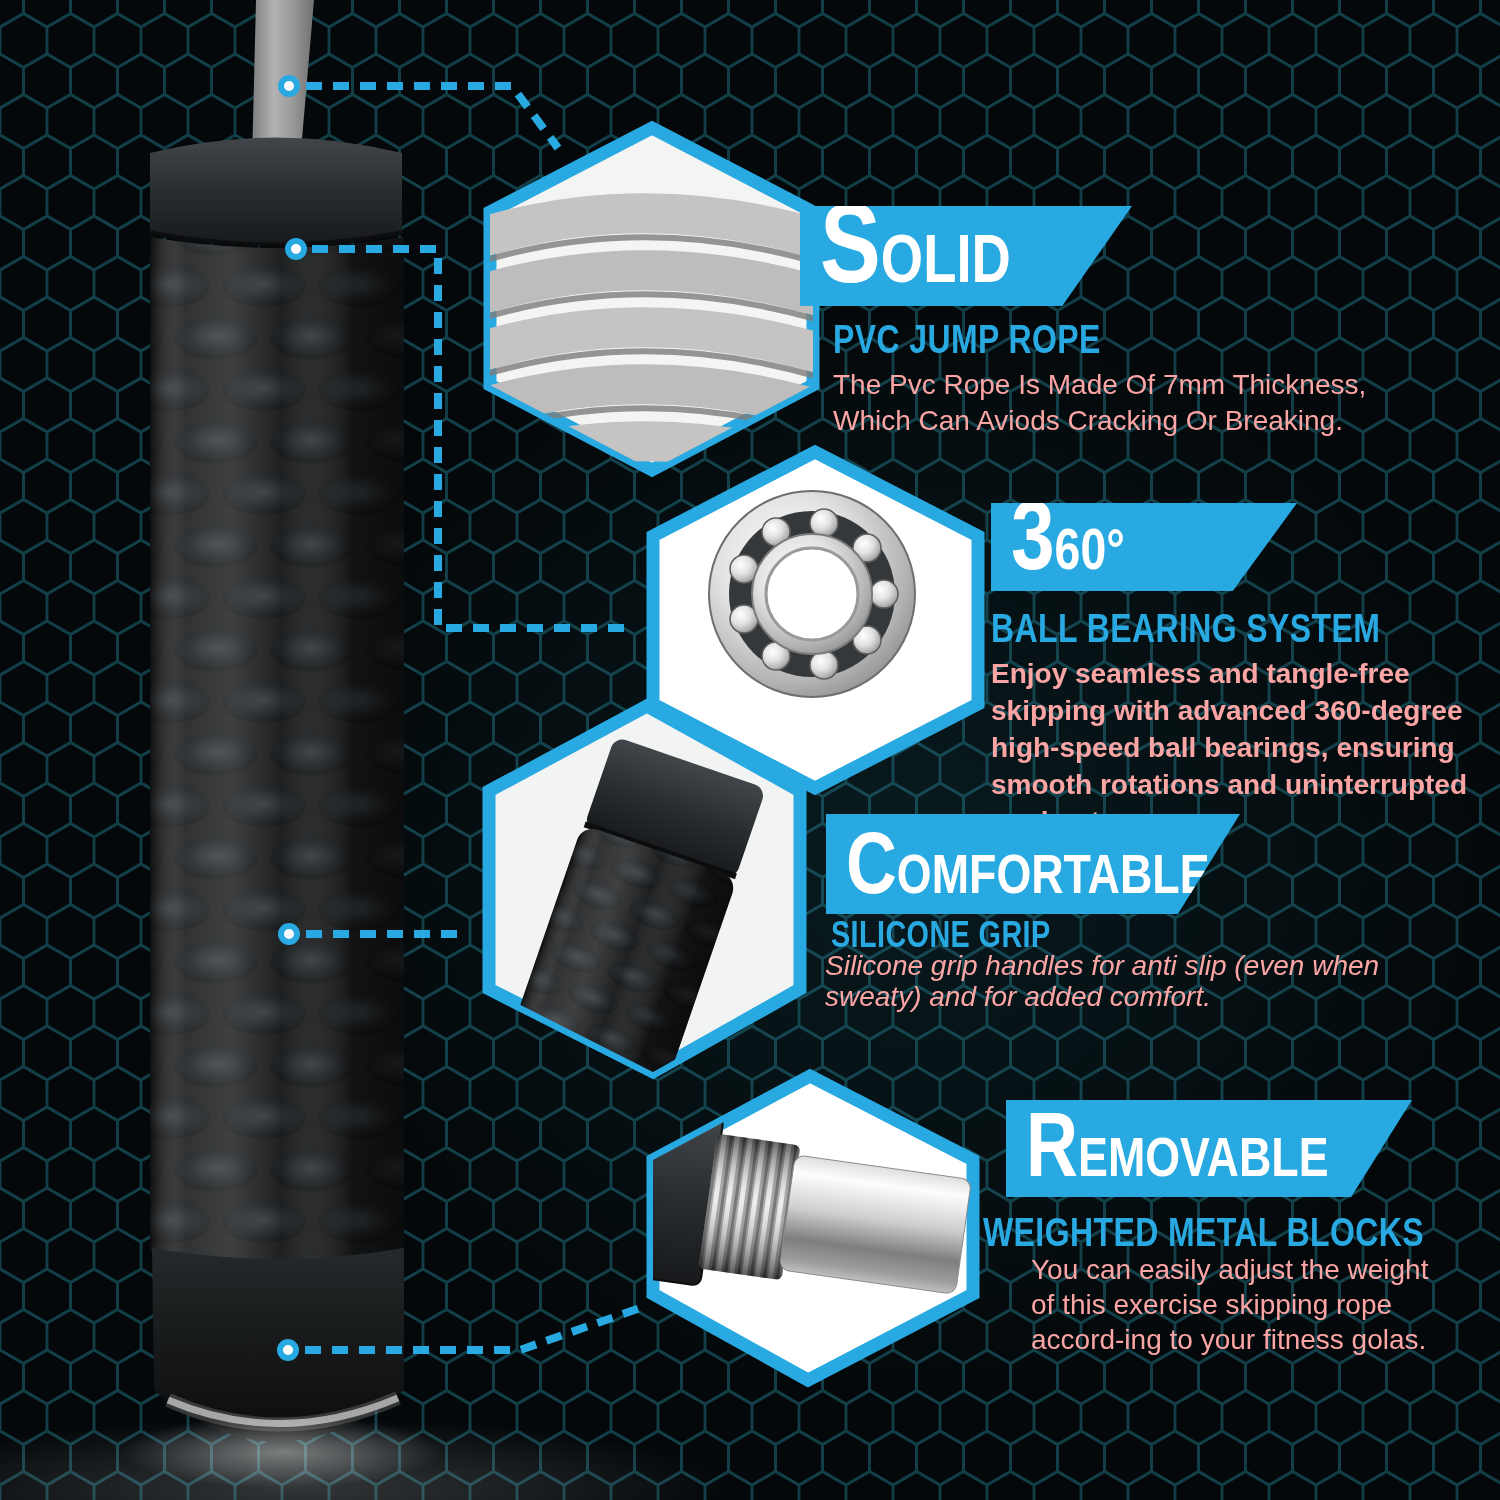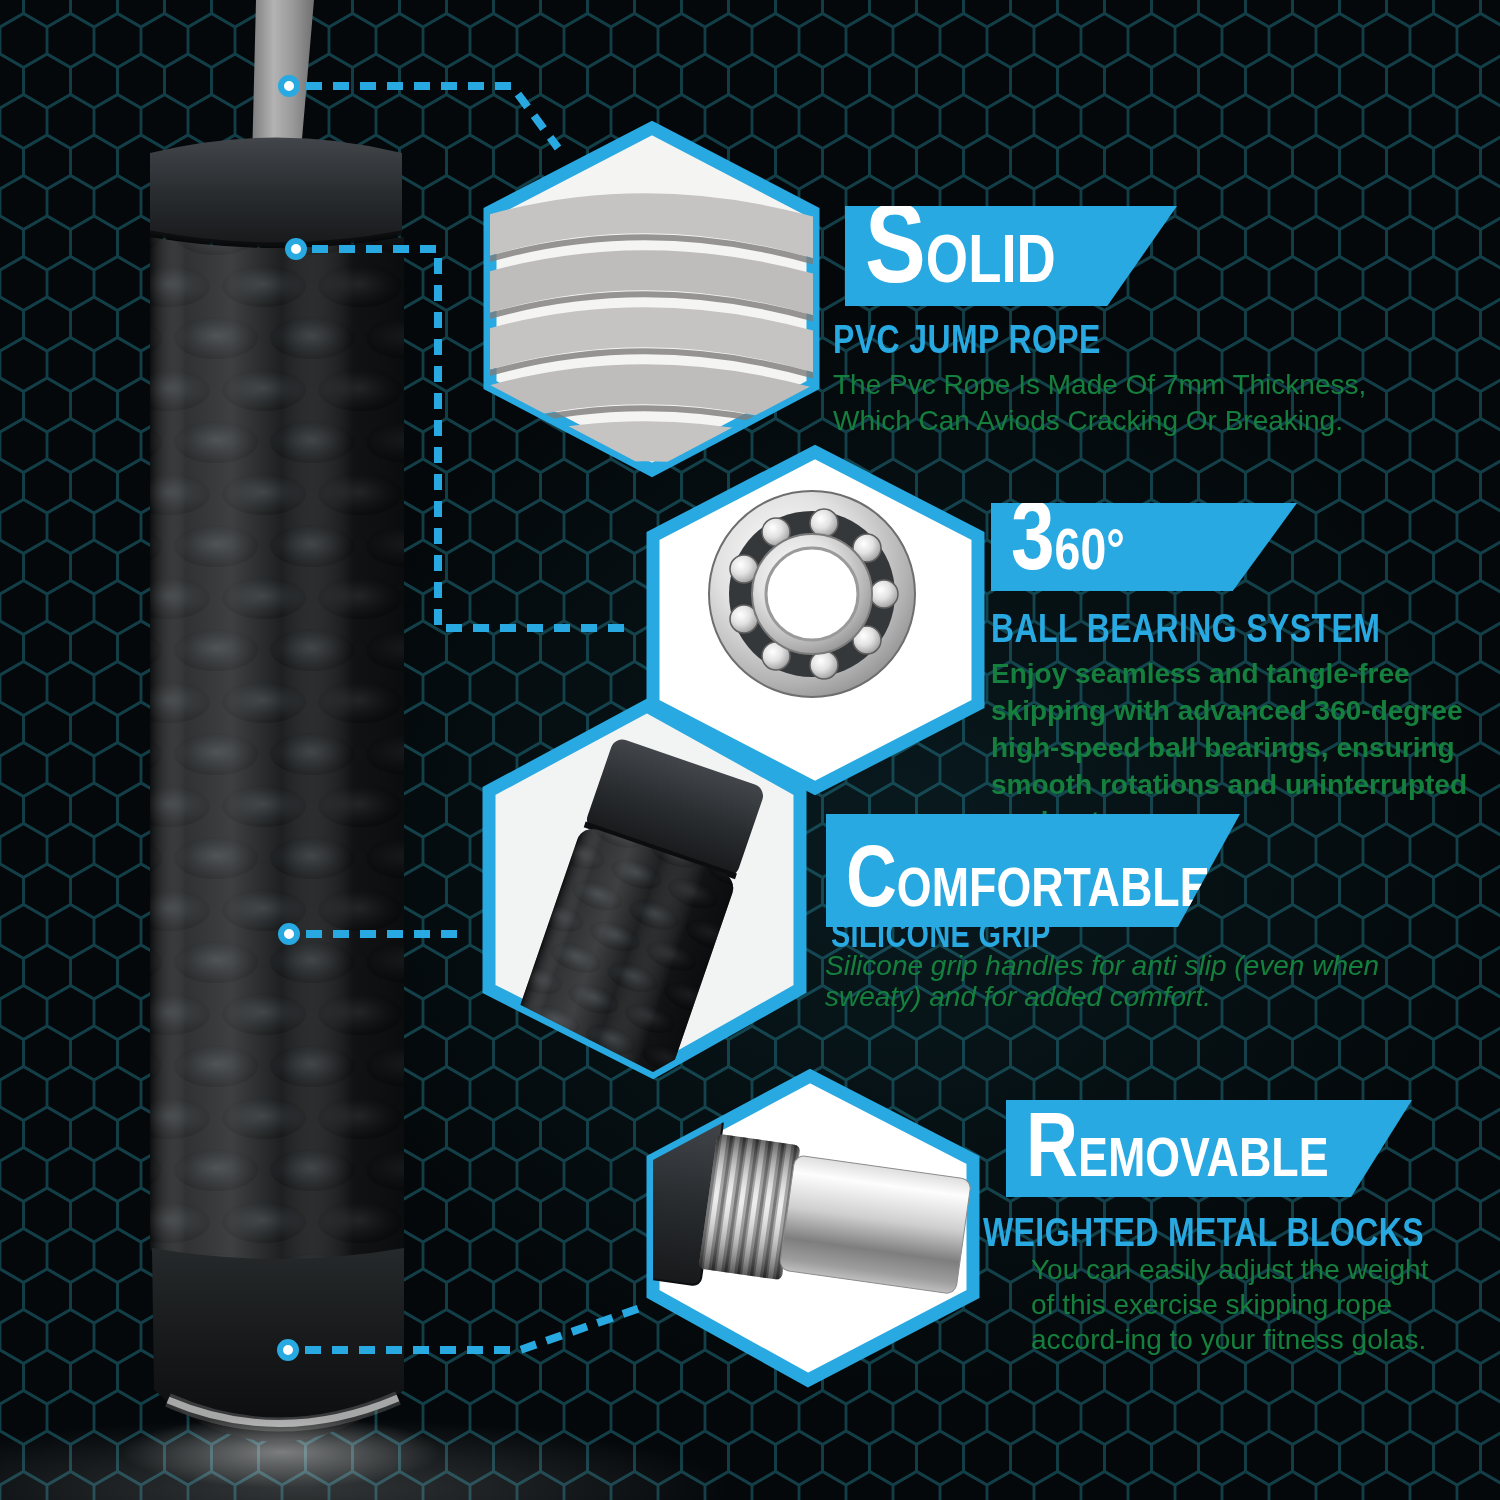--- a/index.html
+++ b/index.html
@@ -18,32 +18,32 @@
   .hl-first,.hl-rest{display:inline;}
   .f1 .hl-first{font-size:114px;} .f1 .hl-rest{font-size:68px;}
   .f2 .hl-first{font-size:98px;}  .f2 .hl-rest{font-size:58px;}
   .f3 .hl-first{font-size:88px;}  .f3 .hl-rest{font-size:56px;}
   .f4 .hl-first{font-size:90px;}  .f4 .hl-rest{font-size:56px;}
   .subhead{
     position:absolute;color:#29a9e1;font-weight:bold;font-size:40px;
     letter-spacing:.5px;white-space:nowrap;transform:scaleX(.8);transform-origin:left top;
   }
   .body-text{
-    position:absolute;color:#15803d;font-size:28px;line-height:36px;white-space:pre-line;
-  }
-  
-  .b1{left:845px;top:206px;width:332px;height:100px;clip-path:polygon(0 0,100% 0,79% 100%,0 100%);}
+    position:absolute;color:#fca5a5;font-size:28px;line-height:36px;white-space:pre-line;
+  }
+  
+  .b1{left:800px;top:206px;width:332px;height:100px;clip-path:polygon(0 0,100% 0,79% 100%,0 100%);}
   .s1{left:833px;top:317px;}
   .t1{left:833px;top:367px;}
   
   .b2{left:991px;top:503px;width:306px;height:88px;clip-path:polygon(0 0,100% 0,79% 100%,0 100%);}
   .s2{left:991px;top:606px;}
   .t2{left:991px;top:655px;line-height:37px;font-weight:bold;}
   
-  .b3{left:826px;top:814px;width:414px;height:113px;clip-path:polygon(0 0,100% 0,85% 100%,0 100%);}
+  .b3{left:826px;top:814px;width:414px;height:100px;clip-path:polygon(0 0,100% 0,85% 100%,0 100%);}
   .s3{left:831px;top:914px;font-size:36px;}
   .t3{left:825px;top:950px;line-height:31px;font-style:italic;}
   
   .b4{left:982px;top:1100px;width:406px;height:97px;clip-path:polygon(0 0,100% 0,85% 100%,0 100%);margin-left:24px;}
   .s4{left:983px;top:1210px;}
   .t4{left:983px;top:1252px;line-height:35px;margin-left:48px;}
 </style>
 </head>
 <body>
 

